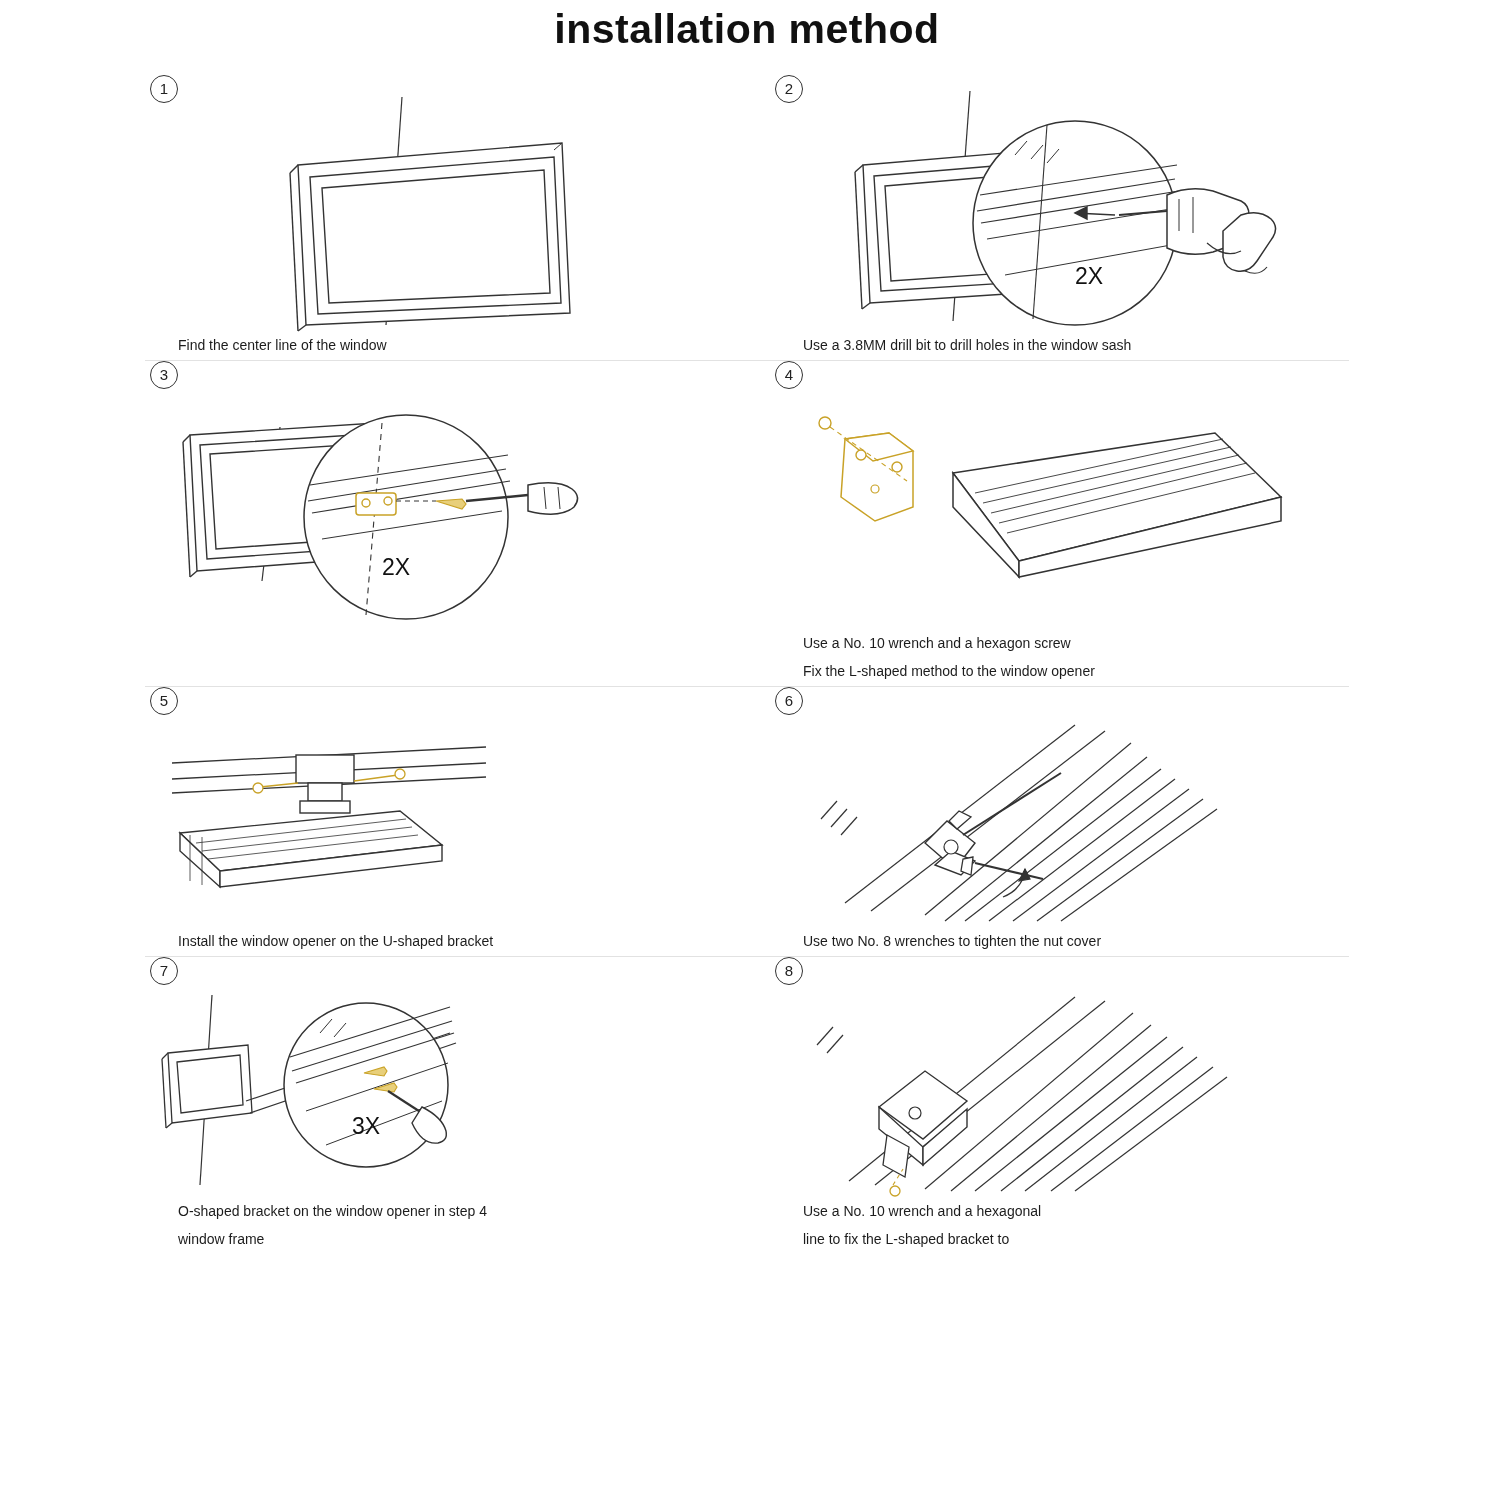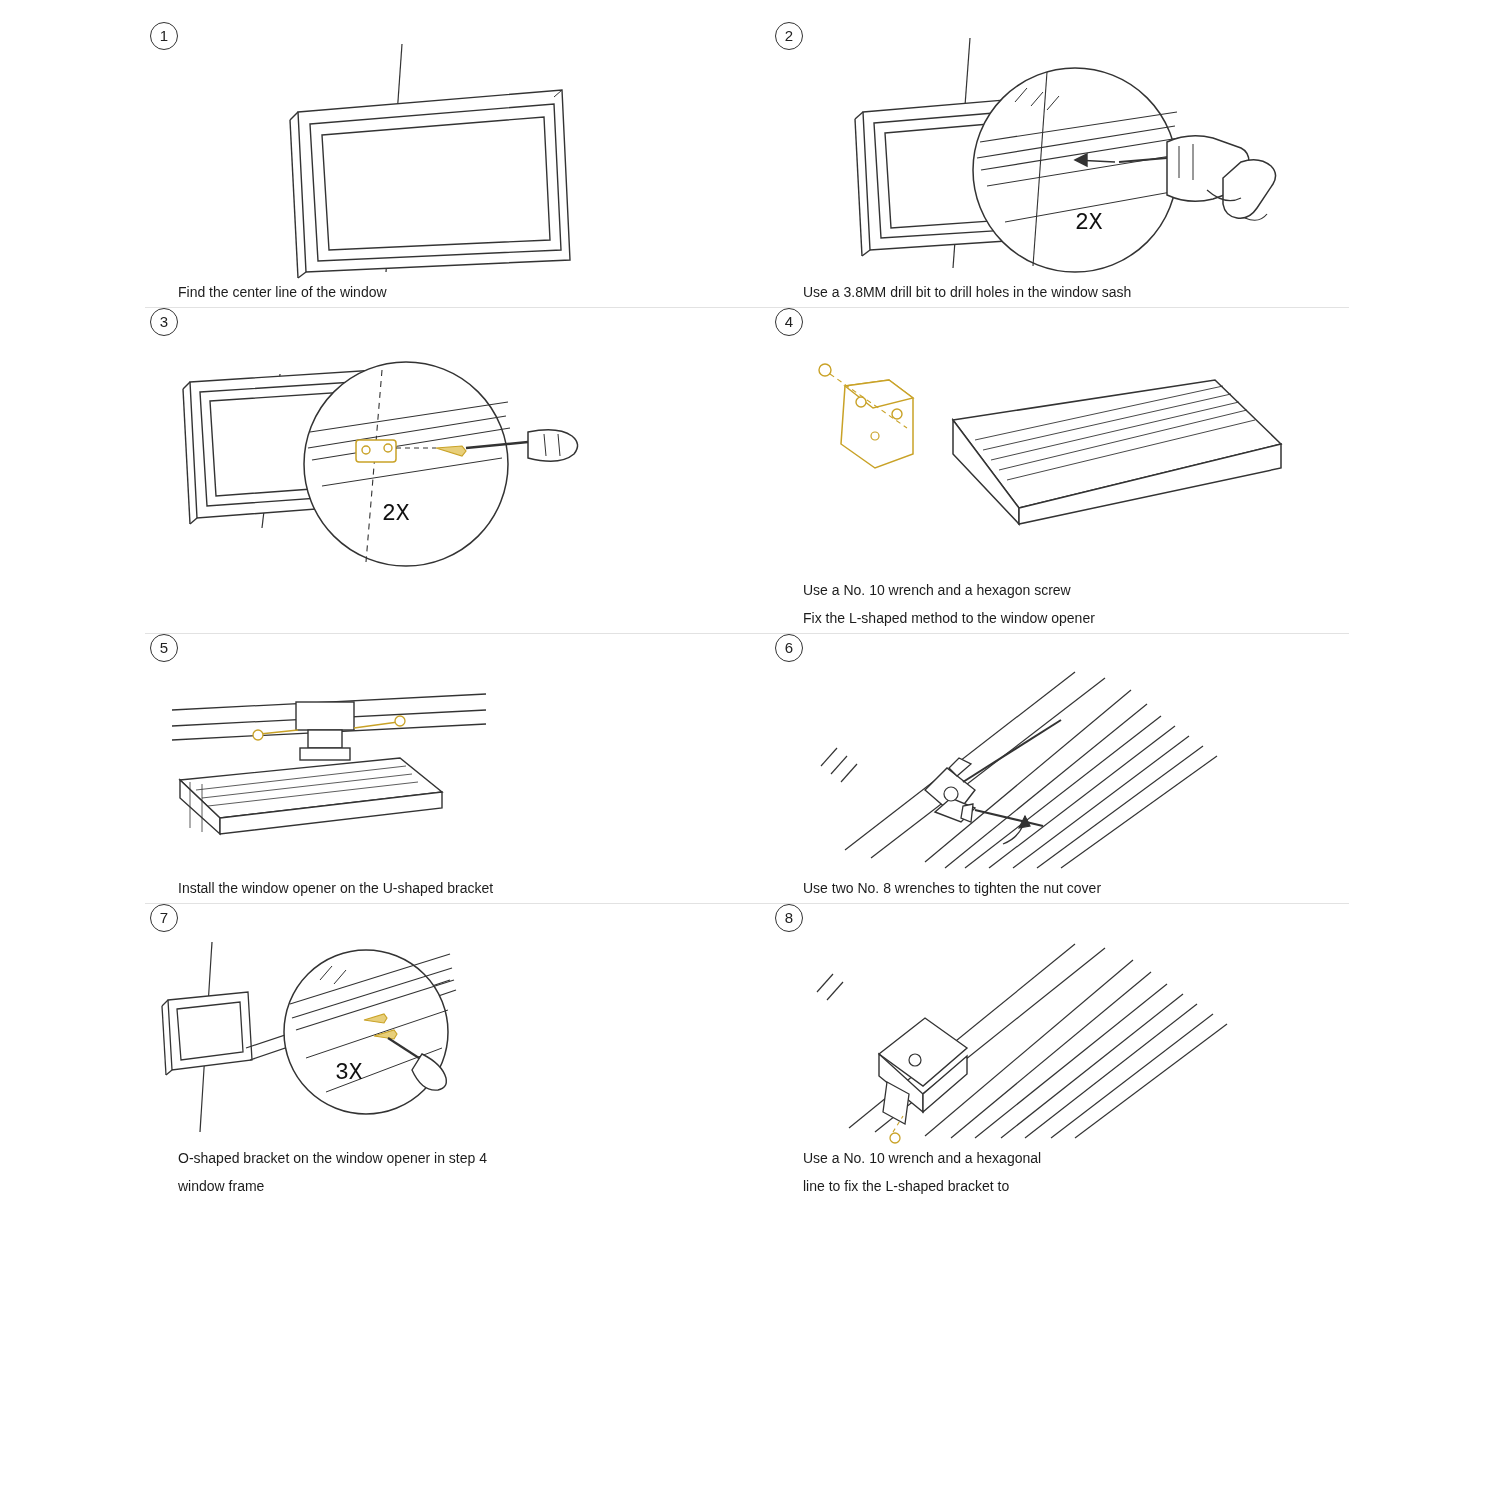--- a/index.html
+++ b/index.html
@@ -81,28 +81,29 @@
 
   .r1 .art { height: 228px; }
   .r2 .art { height: 240px; }
   .r3 .art { height: 212px; }
   .r4 .art { height: 212px; }
 
   .lbl2x {
     position: absolute;
     font-size: 23px;
     color: #111;
-    font-family: Liberation Mono, monospace;
+    font-family: Liberation Sans, sans-serif;
   }
 </style>
 </head>
 <body>
 
 <div class="page">
 
+  <div class="title">installation method</div>
 
   <div class="steps">
 
     <div class="row r1">
 
       <div class="step step-left">
         <div class="badge">1</div>
         <div class="art">
           <svg width="520" height="230" viewBox="0 0 520 230" fill="none" stroke="#333" stroke-width="1.4">
 
@@ -339,21 +340,21 @@
 
             <path d="M170 48 L182 34" stroke="#333" stroke-width="1"></path>
             <path d="M184 52 L196 38" stroke="#333" stroke-width="1"></path>
 
             <path d="M214 88 l20 -6 l3 4 l-3 5 z" fill="#e8cf7a" stroke="#c9a227" stroke-width="1.1"></path>
             <path d="M224 104 l20 -6 l3 4 l-3 5 z" fill="#e8cf7a" stroke="#c9a227" stroke-width="1.1"></path>
 
             <path d="M238 106 L272 128" stroke="#333" stroke-width="2.2"></path>
             <path d="M272 122 q20 10 24 24 q2 10 -8 12 q-16 2 -26 -20 z" fill="#fff" stroke="#333" stroke-width="1.4"></path>
           </svg>
-          <span class="lbl2x" style="left:185px; top:128px;">3X</span>
+          <span class="lbl2x" style="left:202px; top:128px;">3X</span>
         </div>
         <div class="caption">
           <div>O-shaped bracket on the window opener in step 4</div>
           <div>window frame</div>
         </div>
       </div>
 
       <div class="step step-right">
         <div class="badge">8</div>
         <div class="art">

